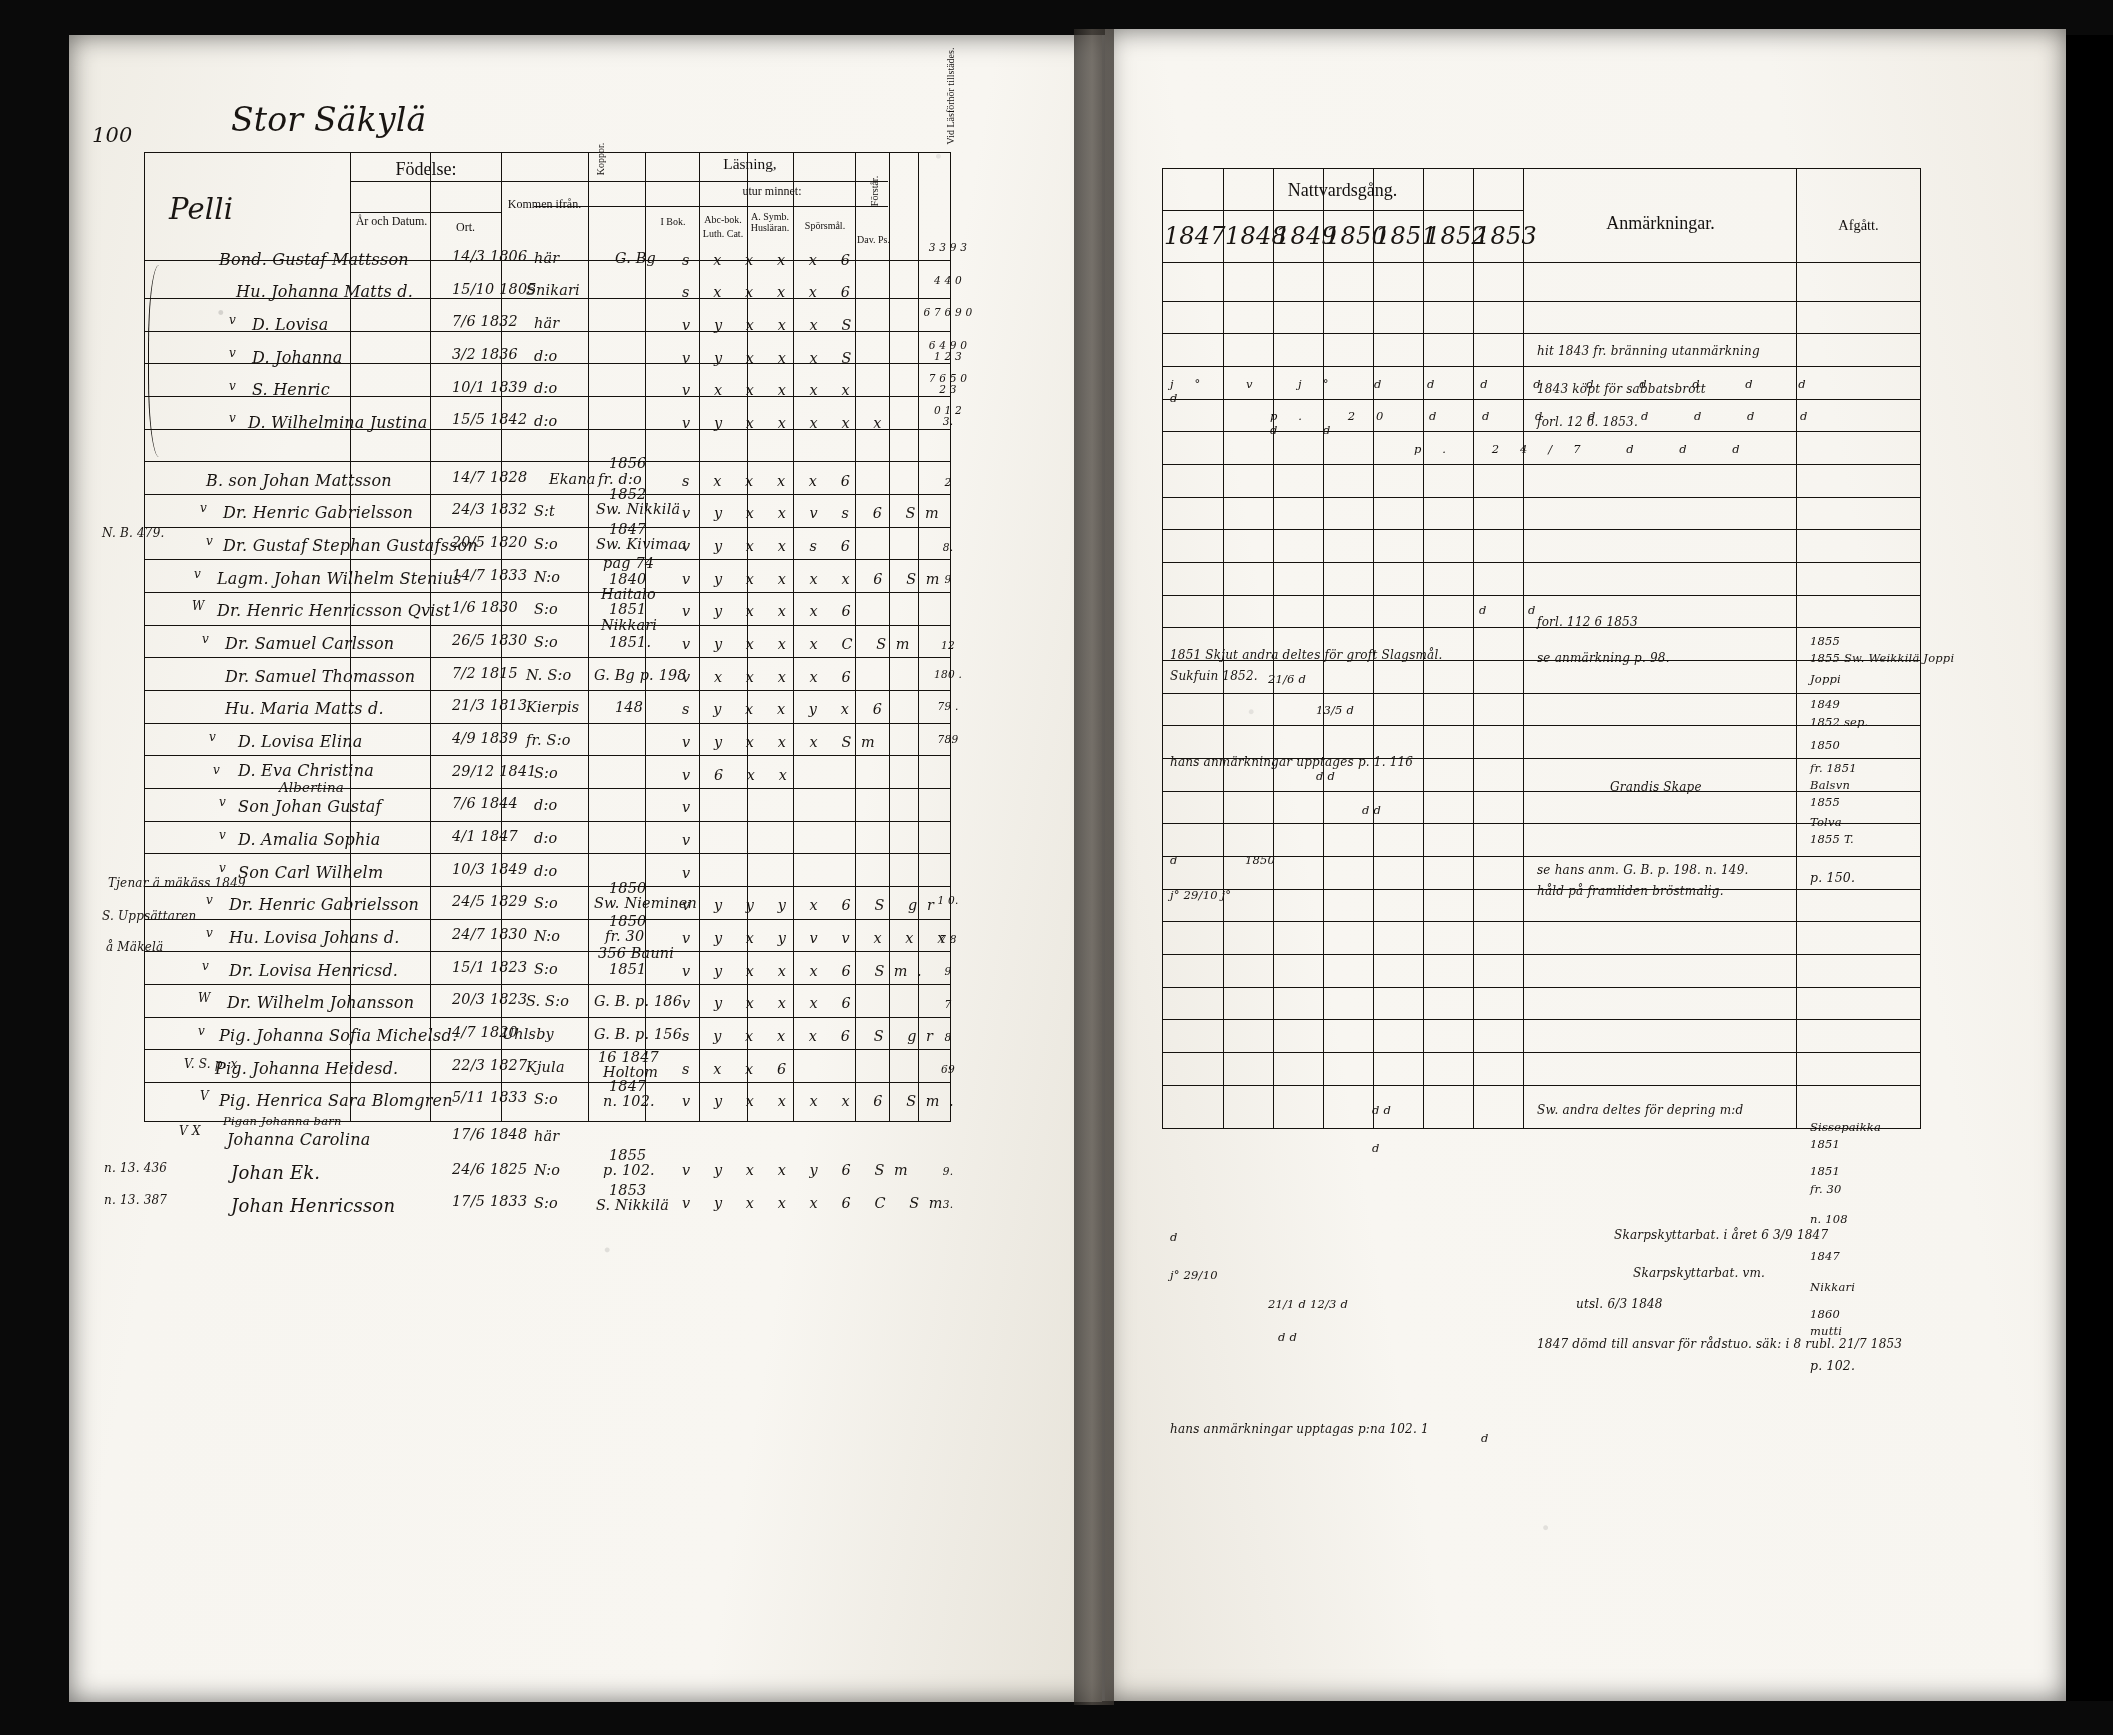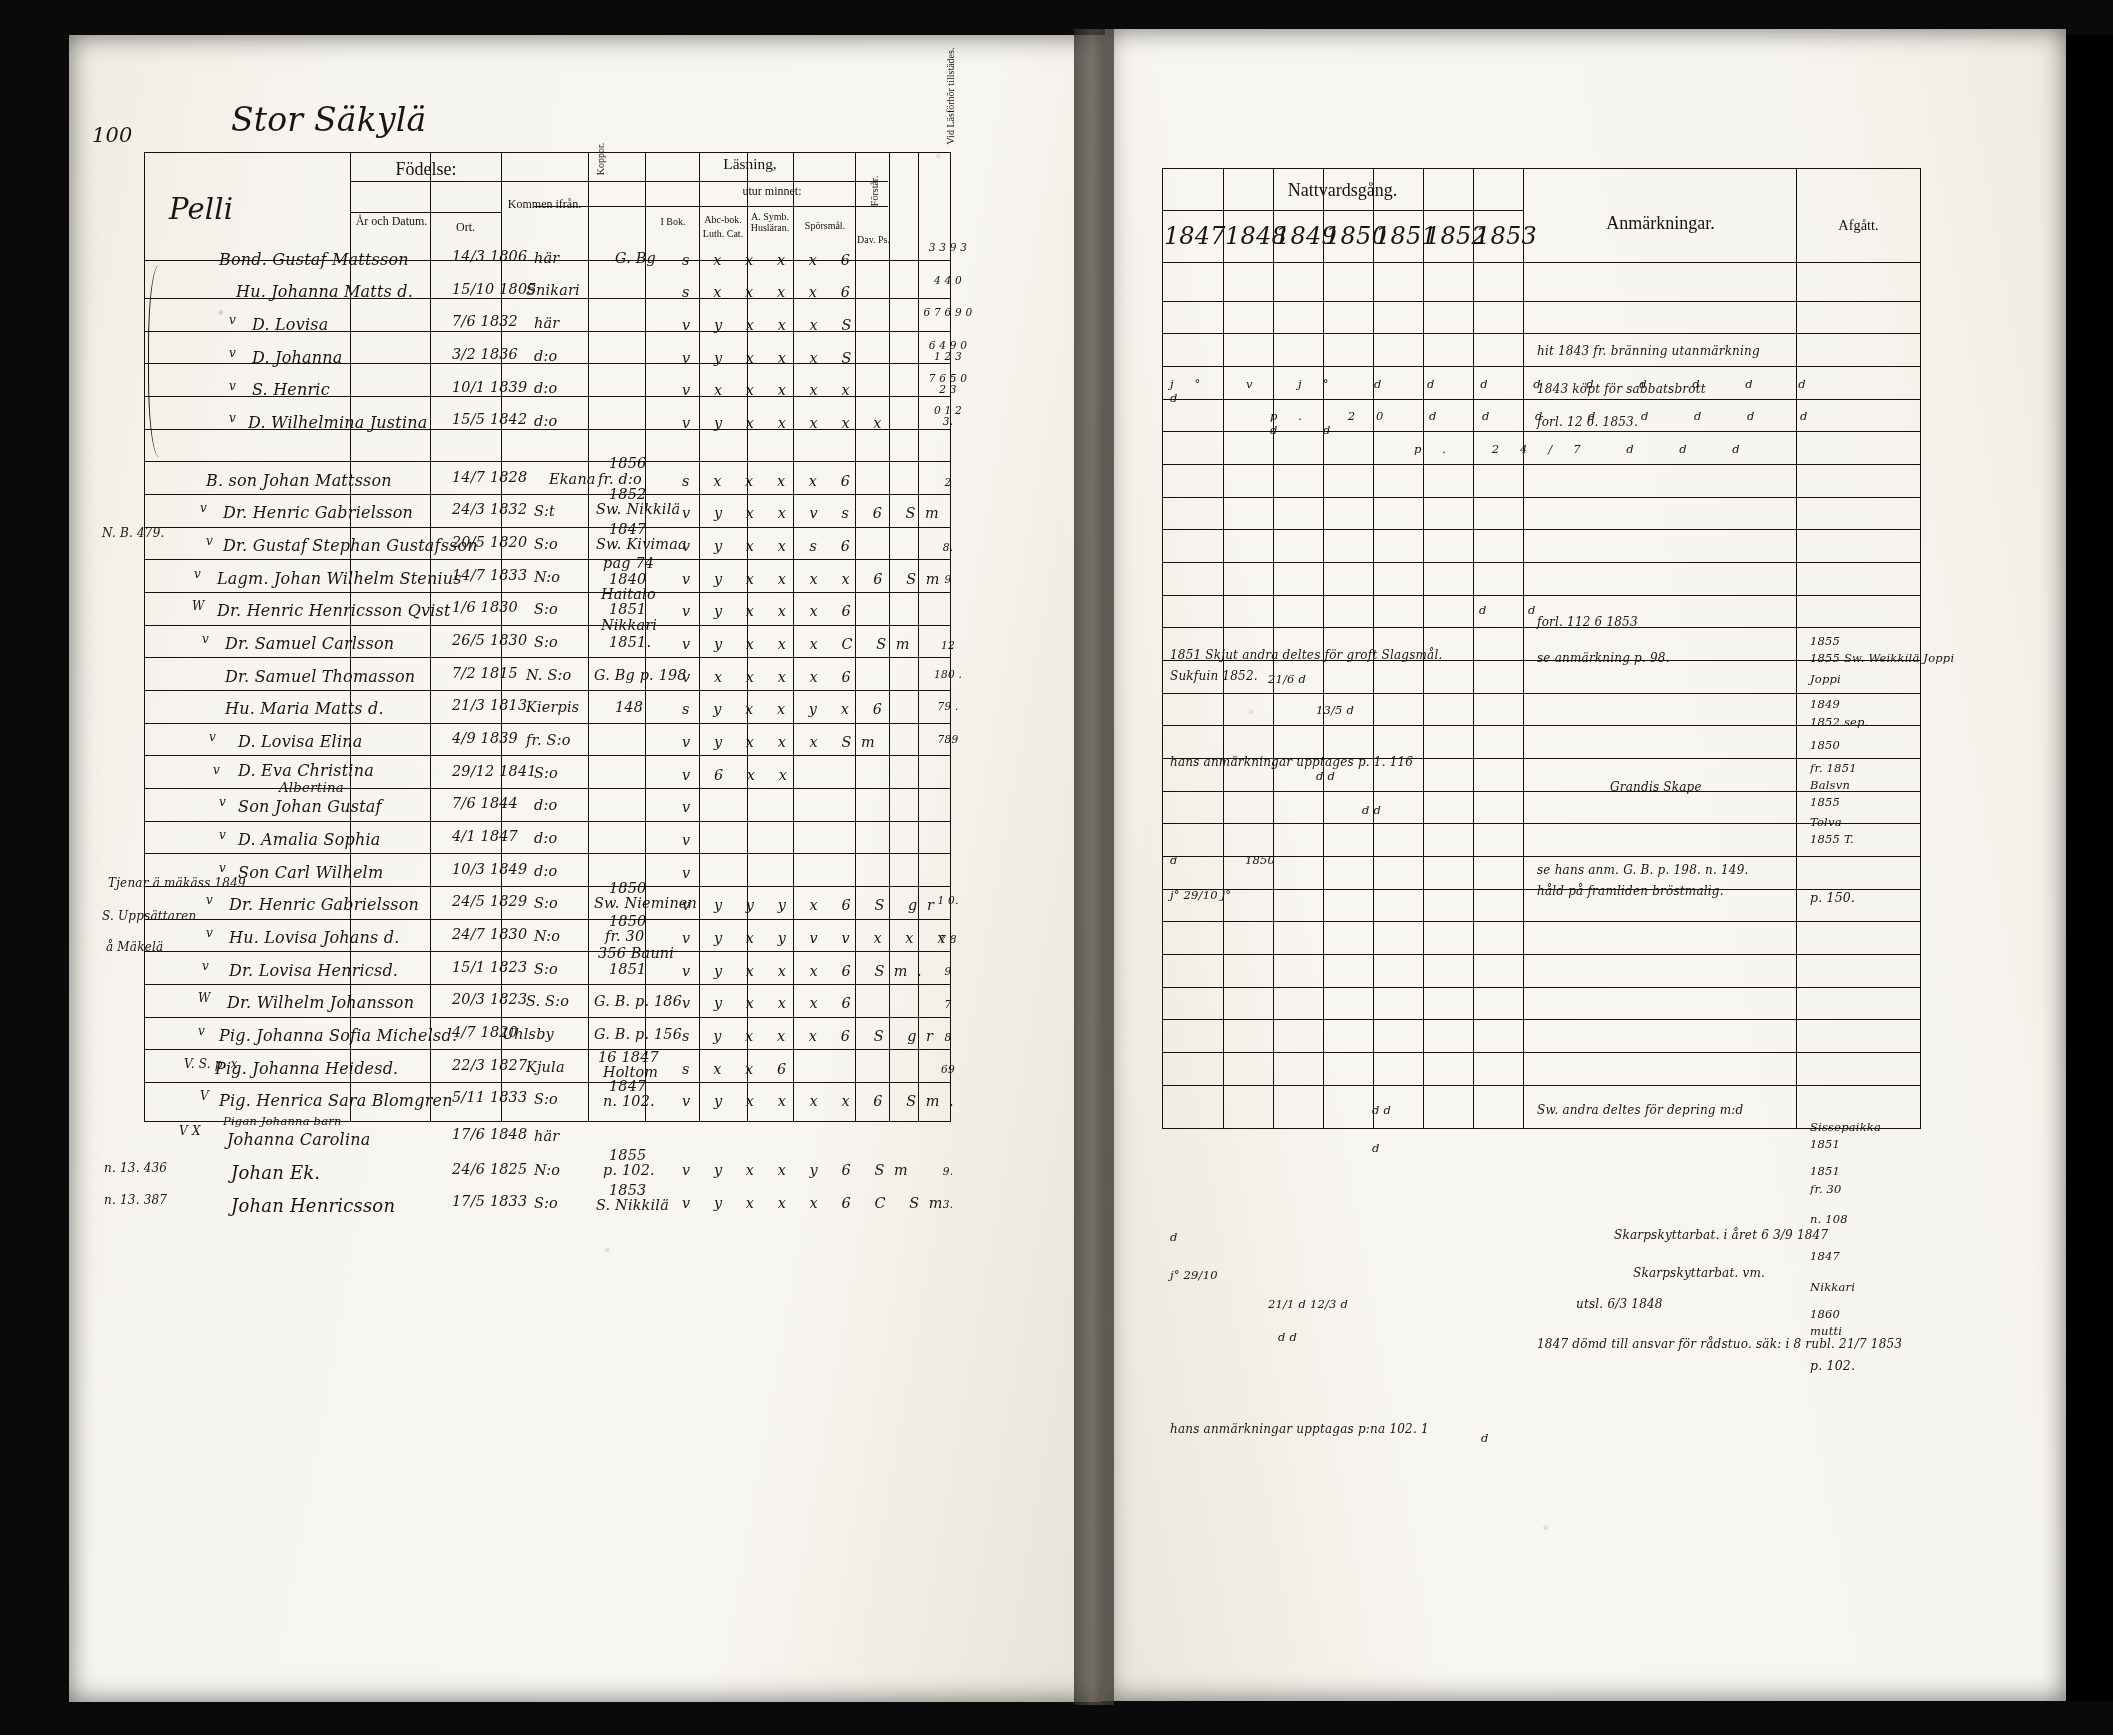--- a/index.html
+++ b/index.html
@@ -449,21 +449,21 @@
   <div class="rnote hand ink" style="left:1810px;top:634px;font-size:11.5px;">1855</div>
   <div class="rnote hand ink" style="left:1810px;top:672px;font-size:11.5px;">Joppi</div>
   <div class="rnote hand ink" style="left:1810px;top:697px;font-size:11.5px;">1849</div>
   <div class="rnote hand ink" style="left:1810px;top:715px;font-size:11.5px;">1852 sep.</div>
   <div class="rnote hand ink" style="left:1810px;top:738px;font-size:11.5px;">1850</div>
   <div class="rnote hand ink" style="left:1810px;top:761px;font-size:11.5px;">fr. 1851</div>
   <div class="rnote hand ink" style="left:1810px;top:778px;font-size:11.5px;">Balsvn</div>
   <div class="rnote hand ink" style="left:1810px;top:795px;font-size:11.5px;">1855</div>
   <div class="rnote hand ink" style="left:1810px;top:815px;font-size:11.5px;">Tolva</div>
   <div class="rnote hand ink" style="left:1810px;top:832px;font-size:11.5px;">1855 T.</div>
-  <div class="rnote hand ink" style="left:1810px;top:890px;font-size:12.5px;">p. 150.</div>
+  <div class="rnote hand ink" style="left:1810px;top:870px;font-size:12.5px;">p. 150.</div>
   <div class="rnote hand ink" style="left:1810px;top:1120px;font-size:11.5px;">Sissepaikka</div>
   <div class="rnote hand ink" style="left:1810px;top:1137px;font-size:11.5px;">1851</div>
   <div class="rnote hand ink" style="left:1810px;top:1164px;font-size:11.5px;">1851</div>
   <div class="rnote hand ink" style="left:1810px;top:1182px;font-size:11.5px;">fr. 30</div>
   <div class="rnote hand ink" style="left:1810px;top:1212px;font-size:11.5px;">n. 108</div>
   <div class="rnote hand ink" style="left:1810px;top:1249px;font-size:11.5px;">1847</div>
   <div class="rnote hand ink" style="left:1810px;top:1280px;font-size:11.5px;">Nikkari</div>
   <div class="rnote hand ink" style="left:1810px;top:1307px;font-size:11.5px;">1860</div>
   <div class="rnote hand ink" style="left:1810px;top:1324px;font-size:11.5px;">mutti</div>
   <div class="rnote hand ink" style="left:1810px;top:1358px;font-size:12.5px;">p. 102.</div>

